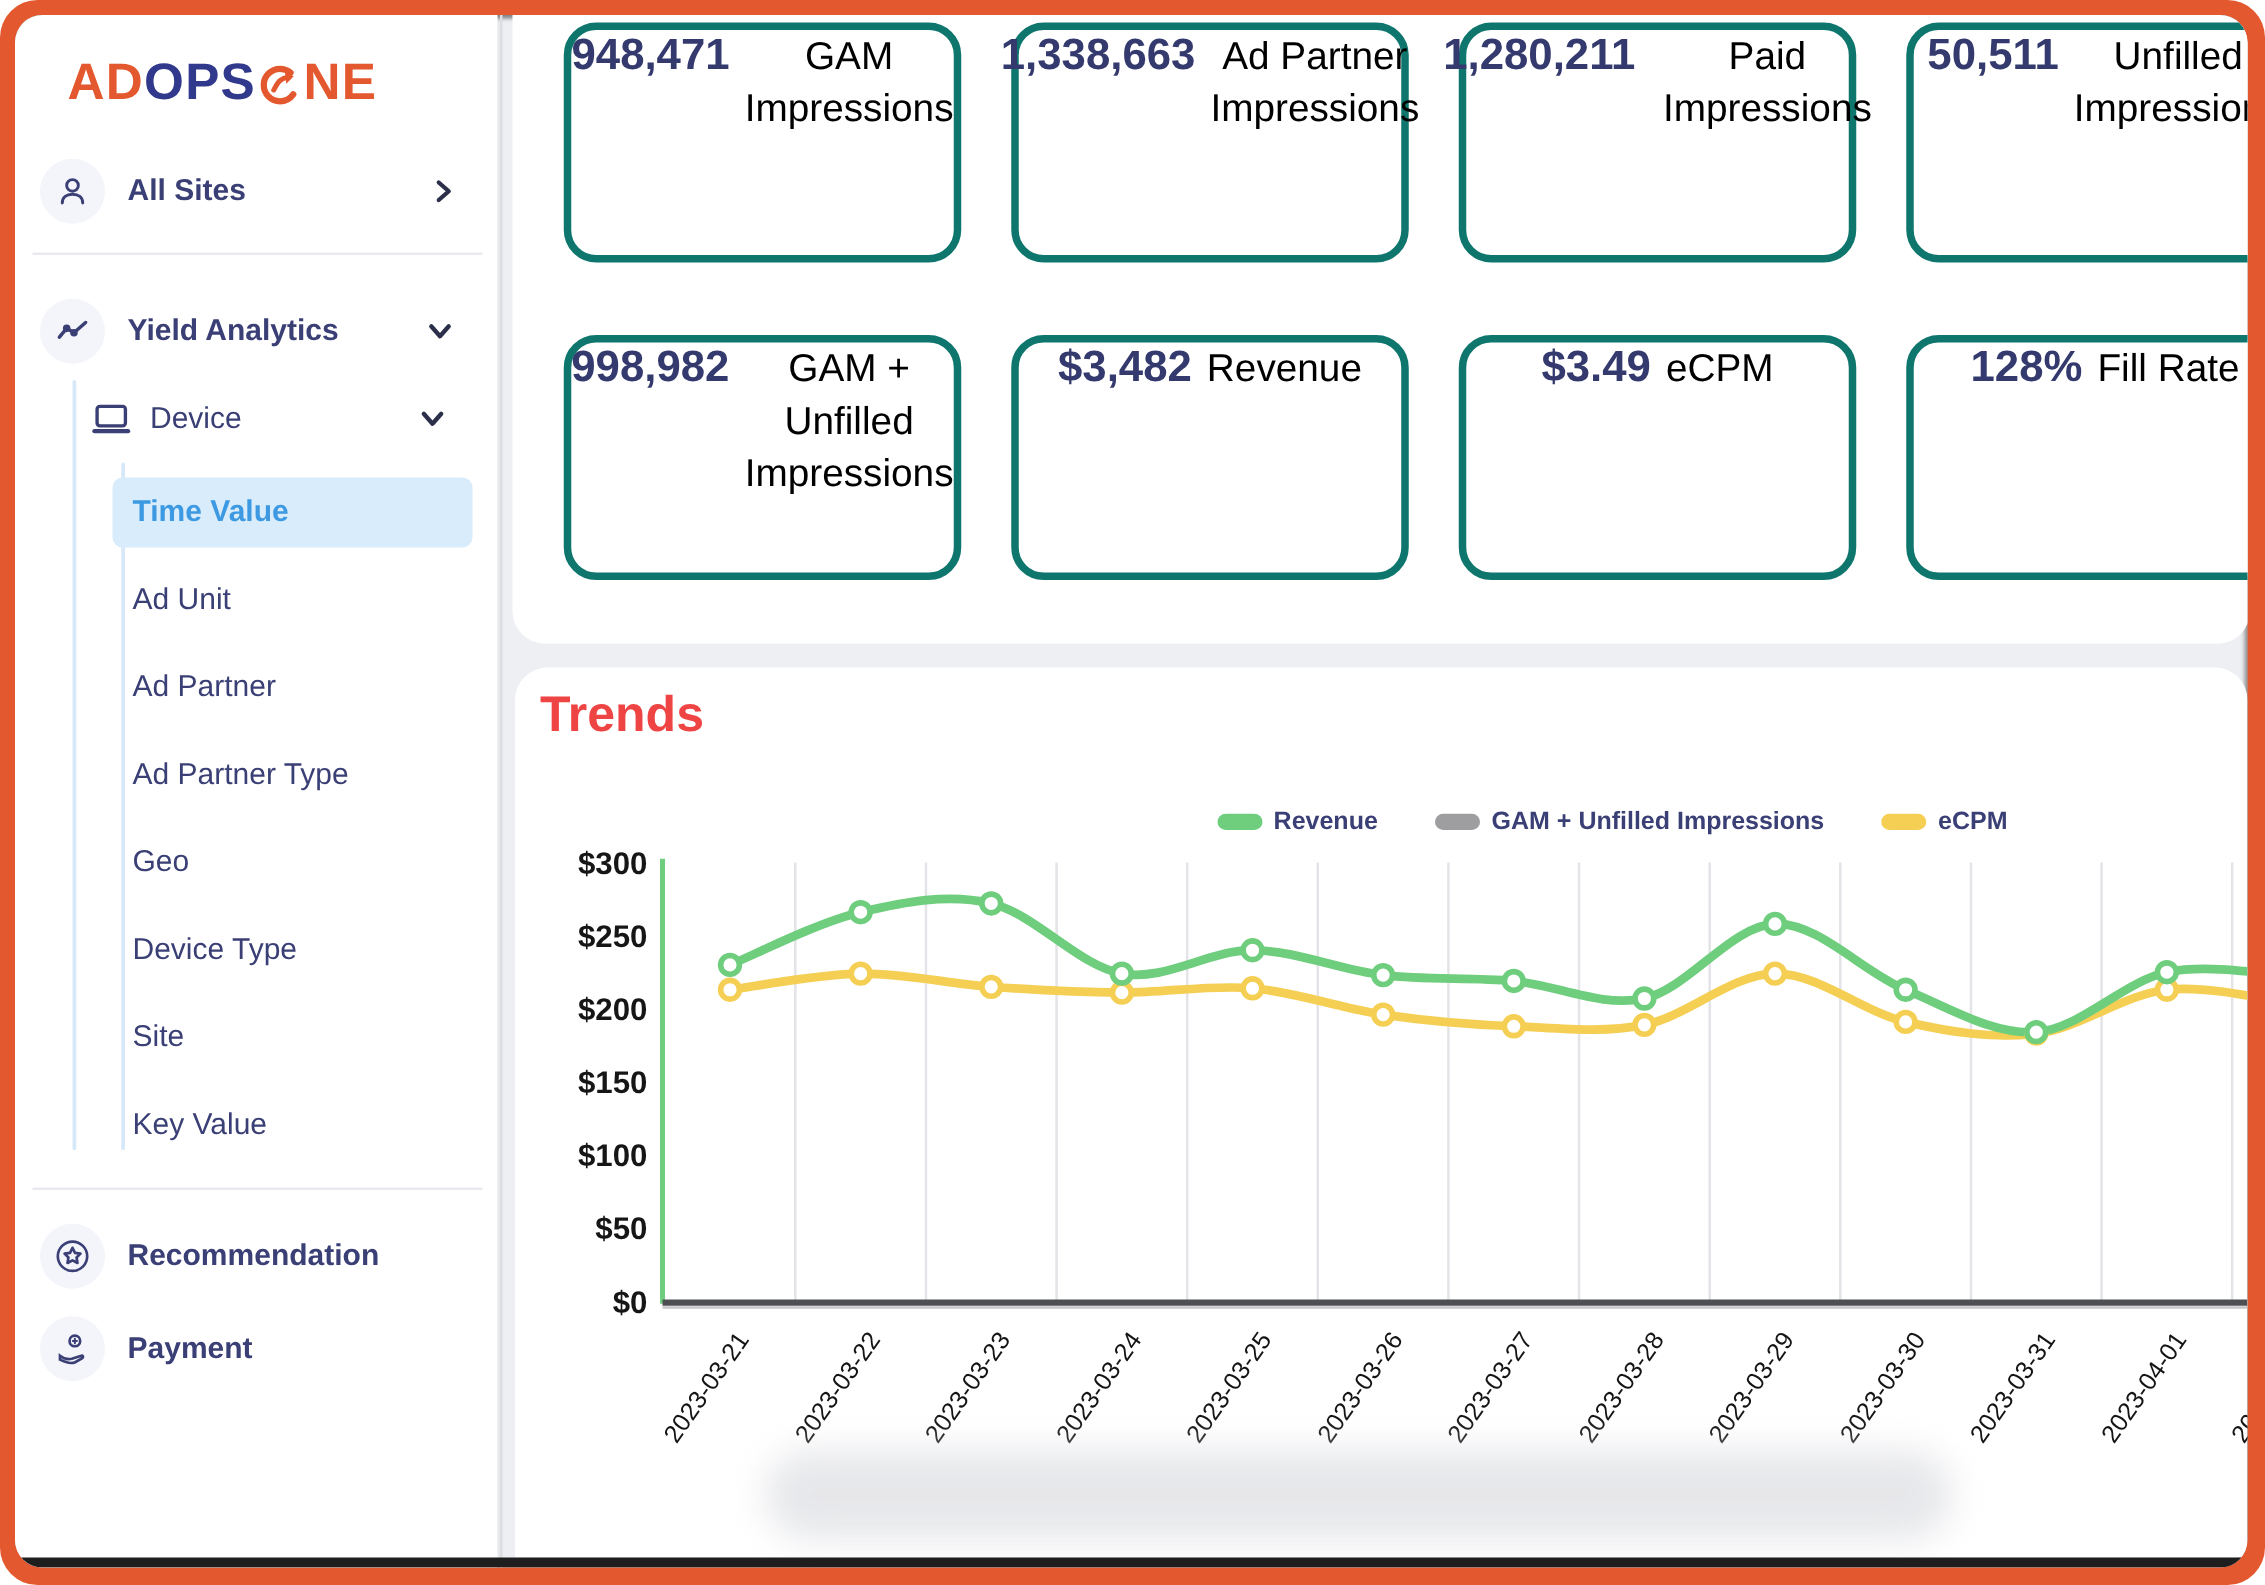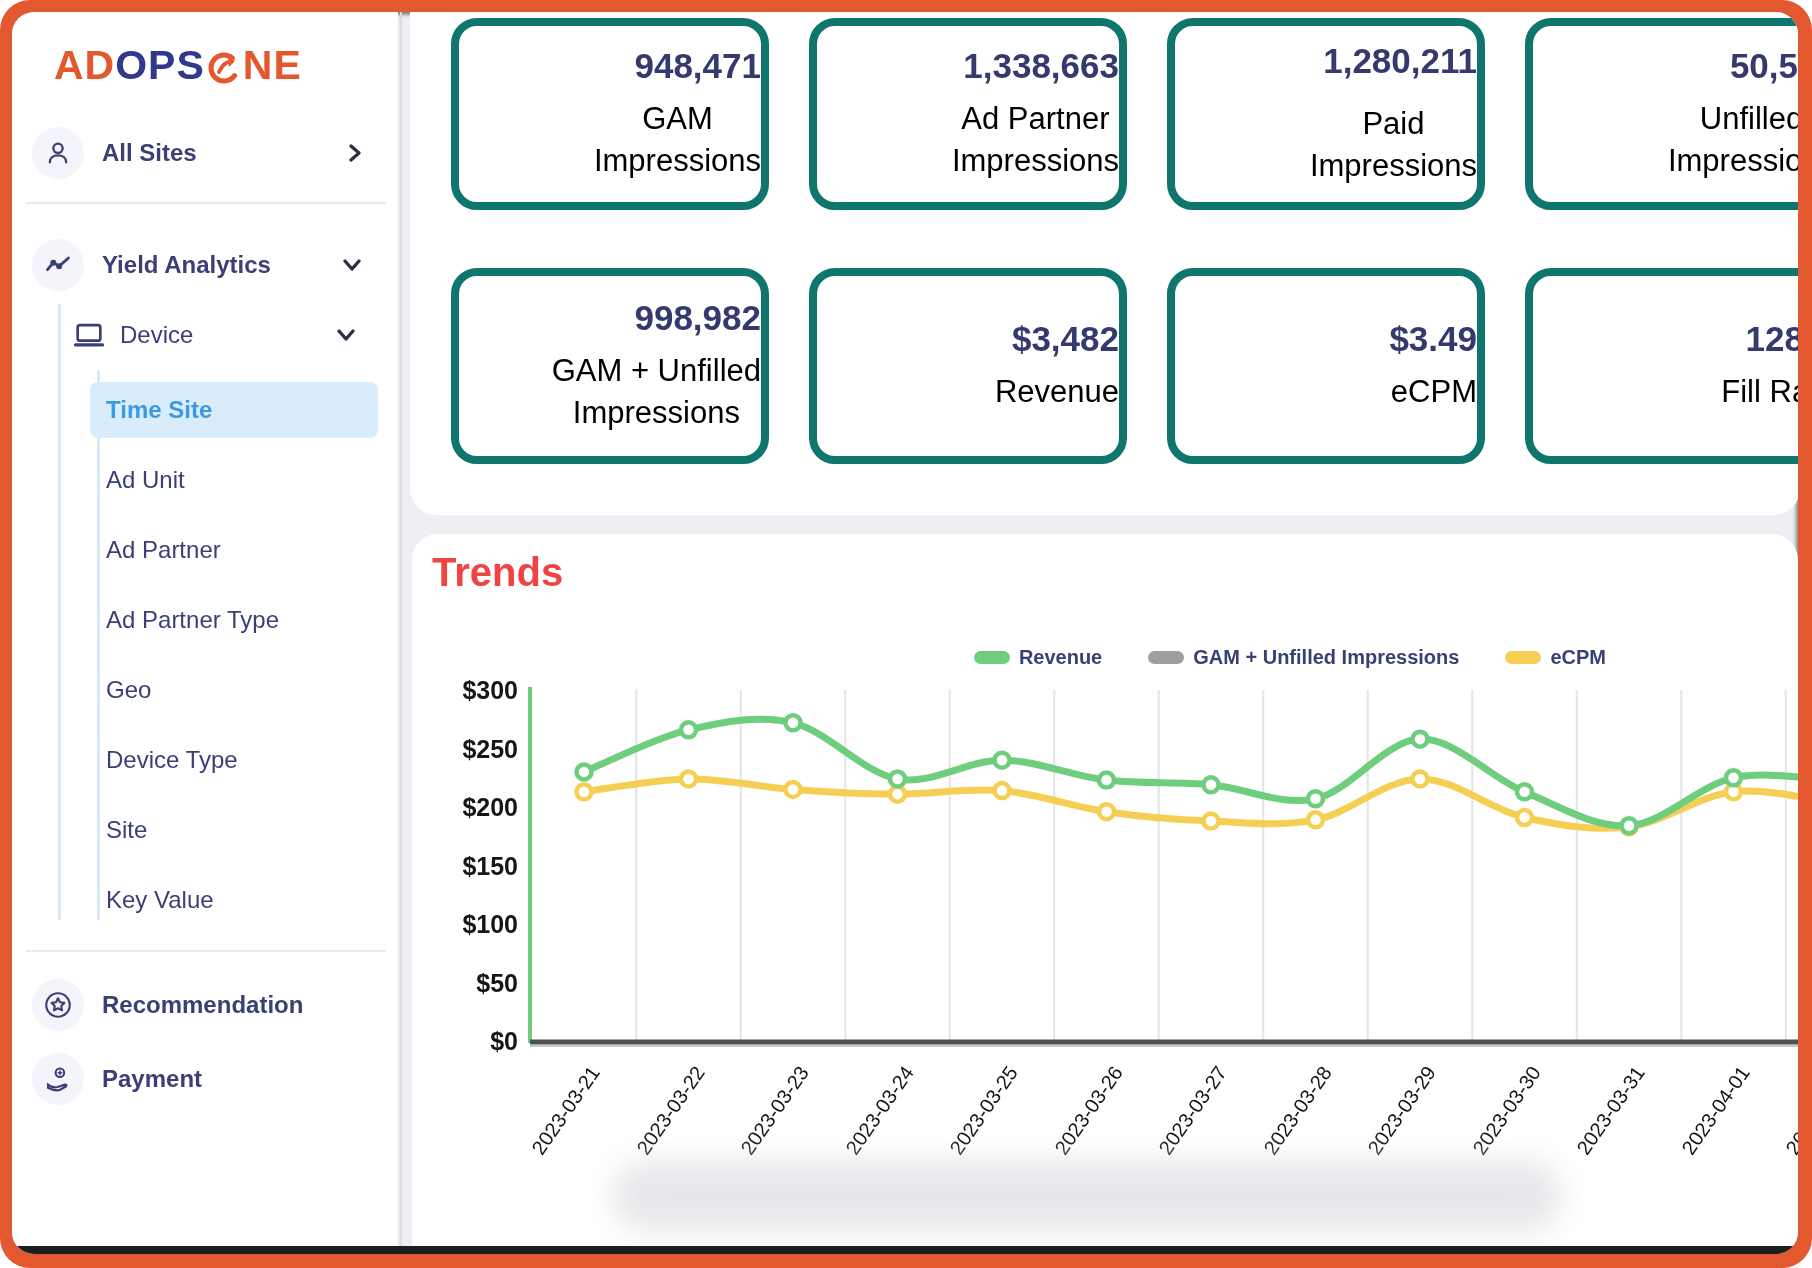--- a/index.html
+++ b/index.html
@@ -24,22 +24,22 @@
   .divider { position:absolute; left:14px; width:360px; height:2px; background:#E9E9EF; }
   .vline { position:absolute; width:3px; background:#D7E8F9; border-radius:2px; }
   .sub-item { position:absolute; left:78px; width:288px; height:56px; display:flex; align-items:center; border-radius:8px; cursor:pointer; }
   .sub-item span { margin-left:16px; font-size:24px; color:#3A3F75; }
   .sub-item.sel { background:#D8ECFB; }
   .sub-item.sel span { color:#3D9AE2; font-weight:700; }
 
   
   #cards-panel { position:absolute; left:398px; top:0; width:1390px; height:503px; background:#fff; border-radius:0 0 26px 26px; }
   .cards-row { position:absolute; left:41px; display:flex; gap:40px; }
-  .stat-card { width:318px; border:8px solid #0f766e; border-radius:26px; background:#fff;
-               display:flex; flex-direction:column; align-items:flex-end; justify-content:center; gap:12px; text-align:center; }
+  .stat-card { width:318px; border:6px solid #0f766e; border-radius:26px; background:#fff;
+               display:flex; flex-direction:row; align-items:flex-start; justify-content:center; gap:12px; text-align:center; }
   .stat-card .val { font-size:35px; font-weight:700; color:#343A6E; }
   .stat-card .cap { font-size:31px; font-weight:500; color:#000000; line-height:1.35; }
 
   
   #trends-panel { position:absolute; left:400px; top:522px; width:1386px; height:712px; background:#fff; border-radius:26px 26px 0 0; }
   #trends-title { position:absolute; left:20px; top:16px; font-size:40px; font-weight:700; color:#ef4444; }
   #legend { position:absolute; right:192px; top:112px; display:flex; gap:46px; align-items:center; }
   .leg-item { display:flex; align-items:center; gap:9px; cursor:pointer; }
   .leg-pill { width:36px; height:13px; border-radius:7px; }
   .leg-item span { font-size:20px; font-weight:700; color:#3A3F75; }
@@ -106,21 +106,21 @@
       <svg class="chev" style="right:40px;" width="24" height="18" viewBox="0 0 24 18" fill="none" stroke="#2c2f4a" stroke-width="3.4" stroke-linecap="round" stroke-linejoin="round">
             <polyline points="5,5 12,13 19,5"></polyline>
           </svg>
     </div>
 
     <div class="vline" style="left:46px; top:292px; height:616px;"></div>
     <div class="vline" style="left:85px; top:358px; height:550px;"></div>
 
     <div id="submenu">
           <div class="sub-item sel" style="top:370px;">
-            <span>Time Site</span>
+            <span>Time Value</span>
           </div>
           <div class="sub-item" style="top:440px;">
             <span>Ad Unit</span>
           </div>
           <div class="sub-item" style="top:510px;">
             <span>Ad Partner</span>
           </div>
           <div class="sub-item" style="top:580px;">
             <span>Ad Partner Type</span>
           </div>

